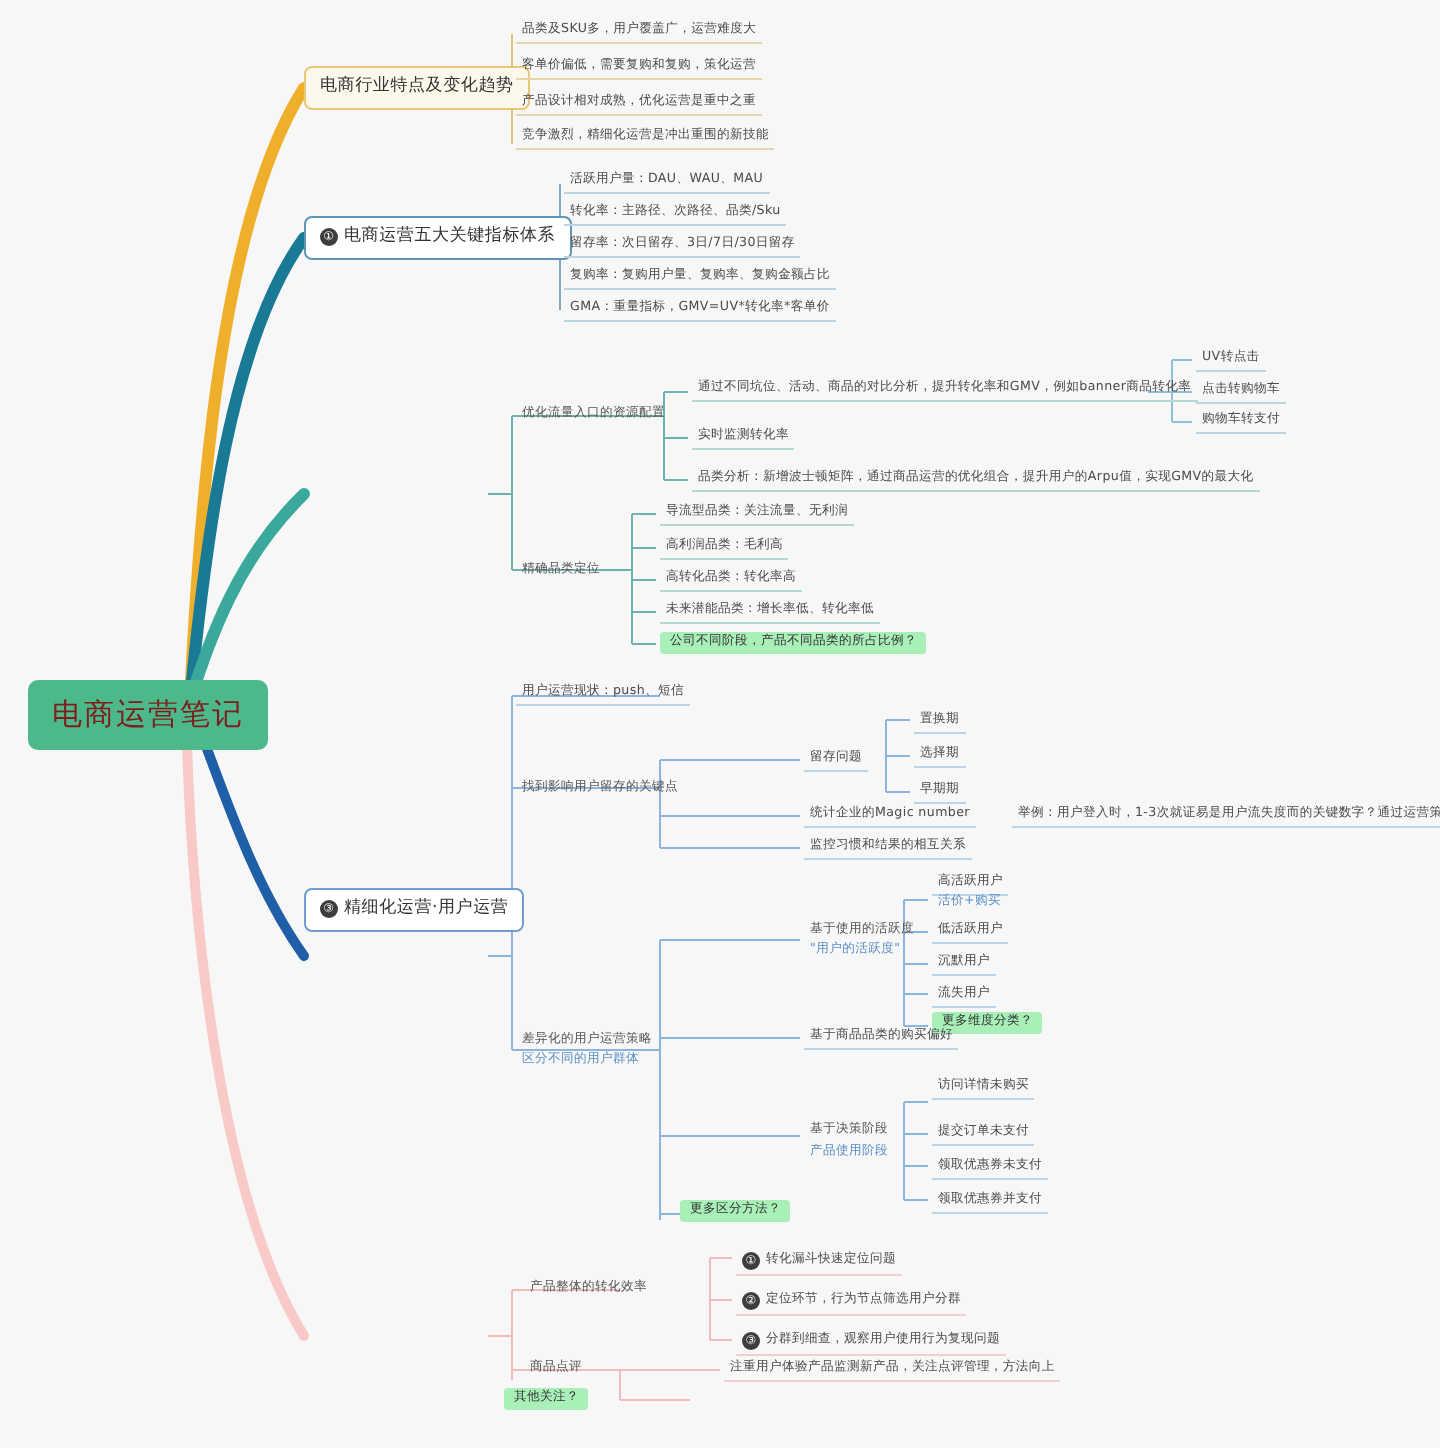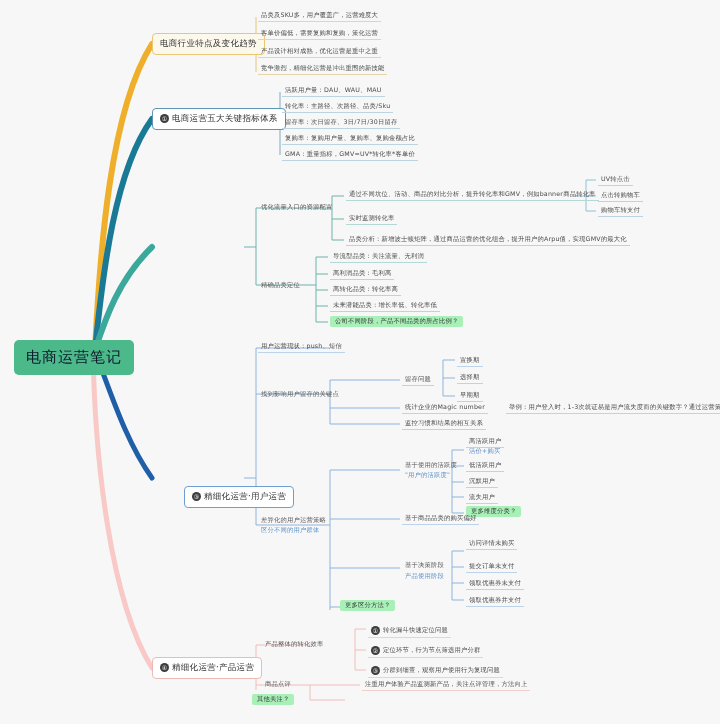--- a/index.html
+++ b/index.html
@@ -18,21 +18,21 @@
     box-sizing:border-box;
     white-space:nowrap;
     line-height:1.15;
     display:flex;
     align-items:center;
   }
 
   
   .root{
     background:#4cb98a;
-    color:#0f172a;
+    color:#7f1d1d;
     border-radius:5px;
     font-size:15px;
     padding:9px 12px;
     letter-spacing:1px;
     font-weight:normal;
   }
 
   
   .lvl1{
     background:#ffffff;
@@ -192,21 +192,21 @@
   <div class="leaf ub" style="left:598px;top:190px;">点击转购物车</div>
   <div class="leaf ub" style="left:598px;top:205px;">购物车转支付</div>
 
   <div class="leaf mid" style="left:258px;top:280px;">精确品类定位</div>
   <div class="leaf ug" style="left:330px;top:251px;">导流型品类：关注流量、无利润</div>
   <div class="leaf ug" style="left:330px;top:268px;">高利润品类：毛利高</div>
   <div class="leaf ug" style="left:330px;top:284px;">高转化品类：转化率高</div>
   <div class="leaf ug" style="left:330px;top:300px;">未来潜能品类：增长率低、转化率低</div>
   <div class="leaf hl" style="left:330px;top:316px;">公司不同阶段，产品不同品类的所占比例？</div>
 
-  <div class="node lvl1 blue" style="left:152px;top:486px;margin-left:32px;">
+  <div class="node lvl1 blue" style="left:152px;top:444px;">
     <span class="numglyph">③</span>
     <span>精细化运营·用户运营</span>
   </div>
   <div class="leaf ubl" style="left:258px;top:341px;">用户运营现状：push、短信</div>
 
   <div class="leaf mid" style="left:258px;top:389px;">找到影响用户留存的关键点</div>
   <div class="leaf ubl" style="left:402px;top:374px;">留存问题</div>
   <div class="leaf ubl" style="left:402px;top:402px;">统计企业的Magic number</div>
   <div class="leaf ubl" style="left:402px;top:418px;">监控习惯和结果的相互关系</div>
   <div class="leaf ubl" style="left:457px;top:355px;">置换期</div>
@@ -230,24 +230,20 @@
   <div class="leaf ubl" style="left:402px;top:513px;">基于商品品类的购买偏好</div>
 
   <div class="leaf mid" style="left:402px;top:560px;">基于决策阶段</div>
   <div class="leaf sub" style="left:402px;top:571px;">产品使用阶段</div>
   <div class="leaf ubl" style="left:466px;top:538px;">访问详情未购买</div>
   <div class="leaf ubl" style="left:466px;top:561px;">提交订单未支付</div>
   <div class="leaf ubl" style="left:466px;top:578px;">领取优惠券未支付</div>
   <div class="leaf ubl" style="left:466px;top:595px;">领取优惠券并支付</div>
   <div class="leaf hl" style="left:340px;top:600px;">更多区分方法？</div>
 
-  <div class="node lvl1 pink" style="left:152px;top:657px;">
-    <span class="numglyph">④</span>
-    <span>精细化运营·产品运营</span>
-  </div>
   <div class="leaf mid" style="left:262px;top:639px;">产品整体的转化效率</div>
   <div class="leaf up" style="left:368px;top:624px;display:flex;align-items:center;">
     <span class="numglyph">①</span>
     <span>转化漏斗快速定位问题</span>
   </div>
   <div class="leaf up" style="left:368px;top:644px;display:flex;align-items:center;">
     <span class="numglyph">②</span>
     <span>定位环节，行为节点筛选用户分群</span>
   </div>
   <div class="leaf up" style="left:368px;top:664px;display:flex;align-items:center;">

